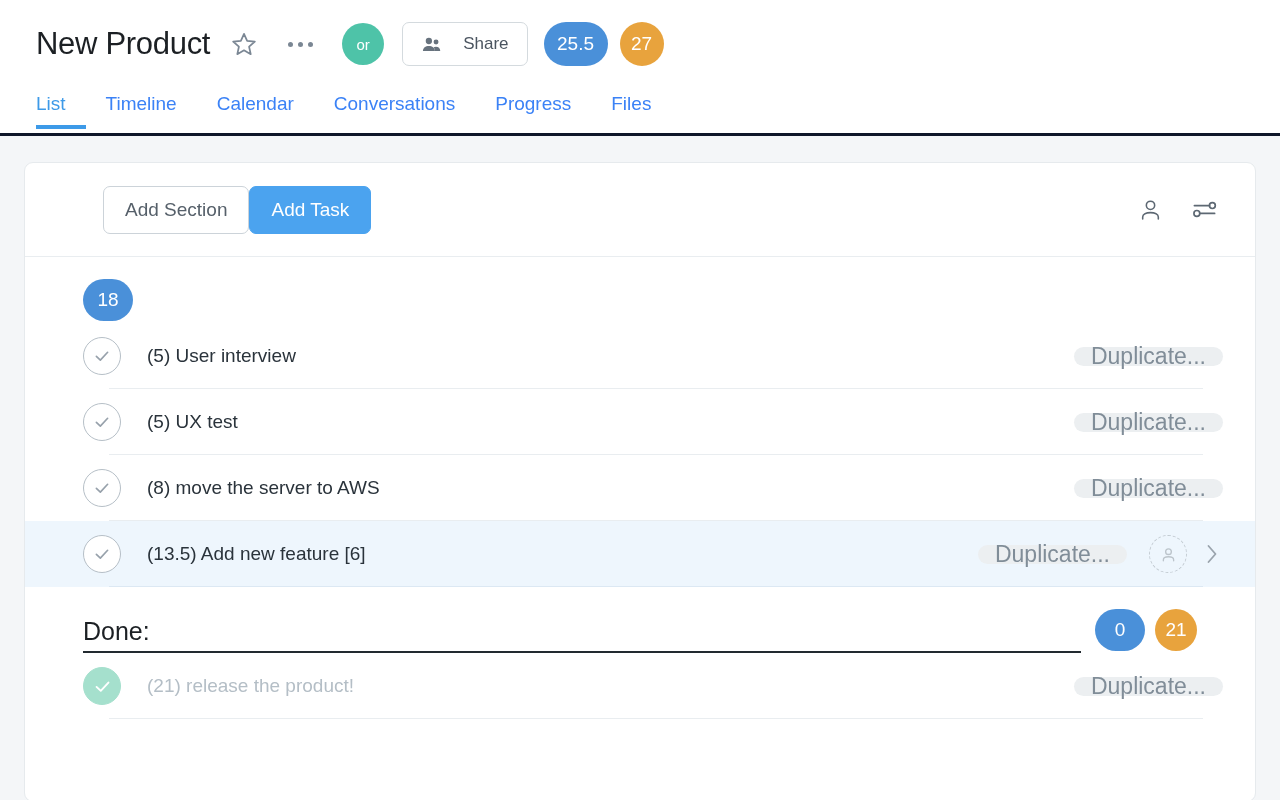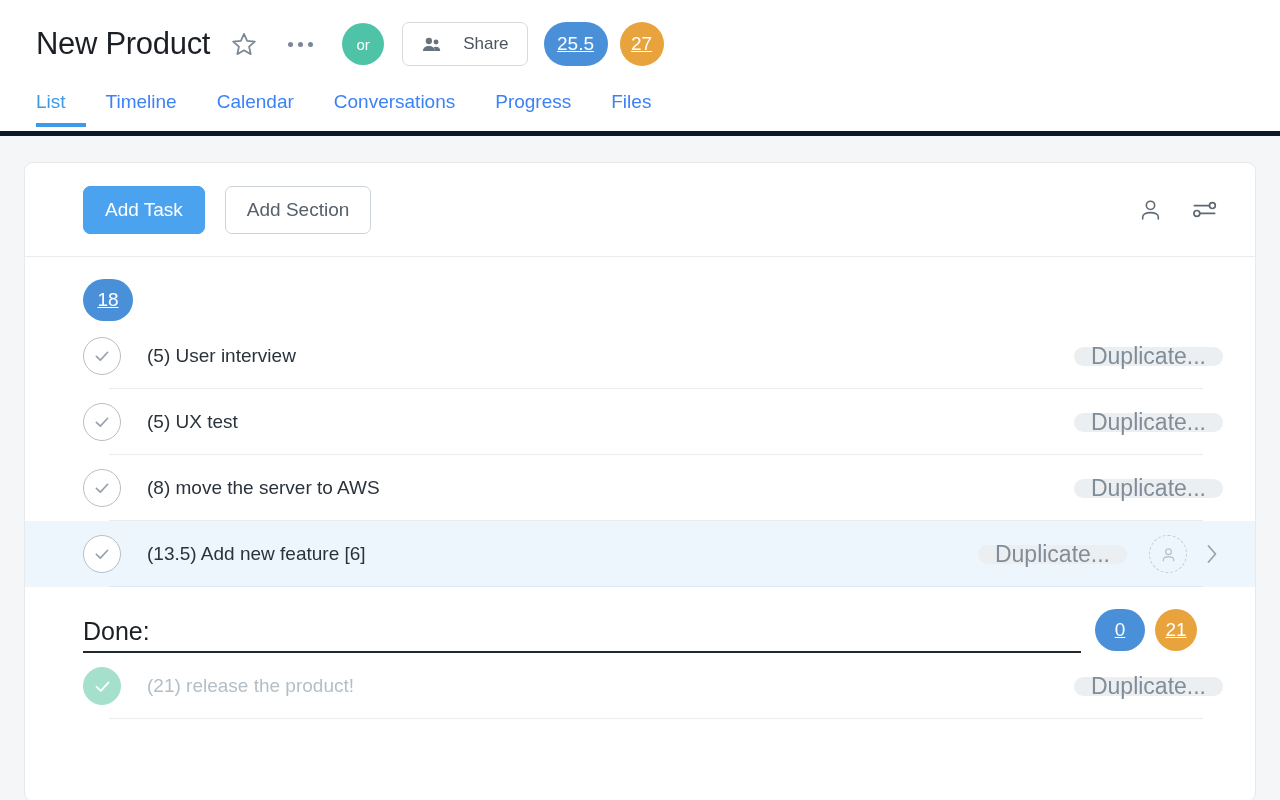--- a/index.html
+++ b/index.html
@@ -16,21 +16,21 @@
     background: #f4f6f8;
     color: #303a42;
     -webkit-font-smoothing: antialiased;
   }
 
   
   .topbar {
     background: #ffffff;
     height: 136px;
     padding: 0 0 0 36px;
-    border-bottom: 5px solid #0f172a;
+    border-bottom: 3px solid #0f172a;
     position: relative;
   }
 
   .title-row {
     display: flex;
     align-items: center;
     height: 88px;
     gap: 0;
   }
 
@@ -87,21 +87,20 @@
   }
 
   .badge {
     color: #ffffff;
     display: inline-flex;
     align-items: center;
     justify-content: center;
     font-size: 19px;
     cursor: pointer;
     flex: 0 0 auto;
-    text-decoration: underline;
   }
   .badge-blue   { background: #4a90d9; }
   .badge-orange { background: #e8a33d; }
 
   .hdr-badge-blue {
     height: 44px; min-width: 64px; border-radius: 22px;
     margin-left: 16px; padding: 0 10px;
   }
   .hdr-badge-orange {
     height: 44px; width: 44px; border-radius: 50%;
@@ -326,23 +325,23 @@
     <div class="tab">Calendar</div>
     <div class="tab">Conversations</div>
     <div class="tab">Progress</div>
     <div class="tab">Files</div>
   </div>
 </div>
 
 <div class="card">
 
   <div class="card-toolbar">
+    <button class="btn btn-secondary">Add Section</button>
+
     <button class="btn btn-primary">Add Task</button>
-
-    <button class="btn btn-secondary">Add Section</button>
 
     <div class="toolbar-spacer"></div>
 
     <div class="toolbar-icon">
       <svg width="25" height="25" viewBox="0 0 24 24" fill="none" stroke="#5d6873" stroke-width="1.5" stroke-linecap="round">
         <circle cx="12" cy="8" r="4"></circle>
         <path d="M4.5 21v-1.8c0-2.6 3.4-4.2 7.5-4.2s7.5 1.6 7.5 4.2V21"></path>
       </svg>
     </div>
 

